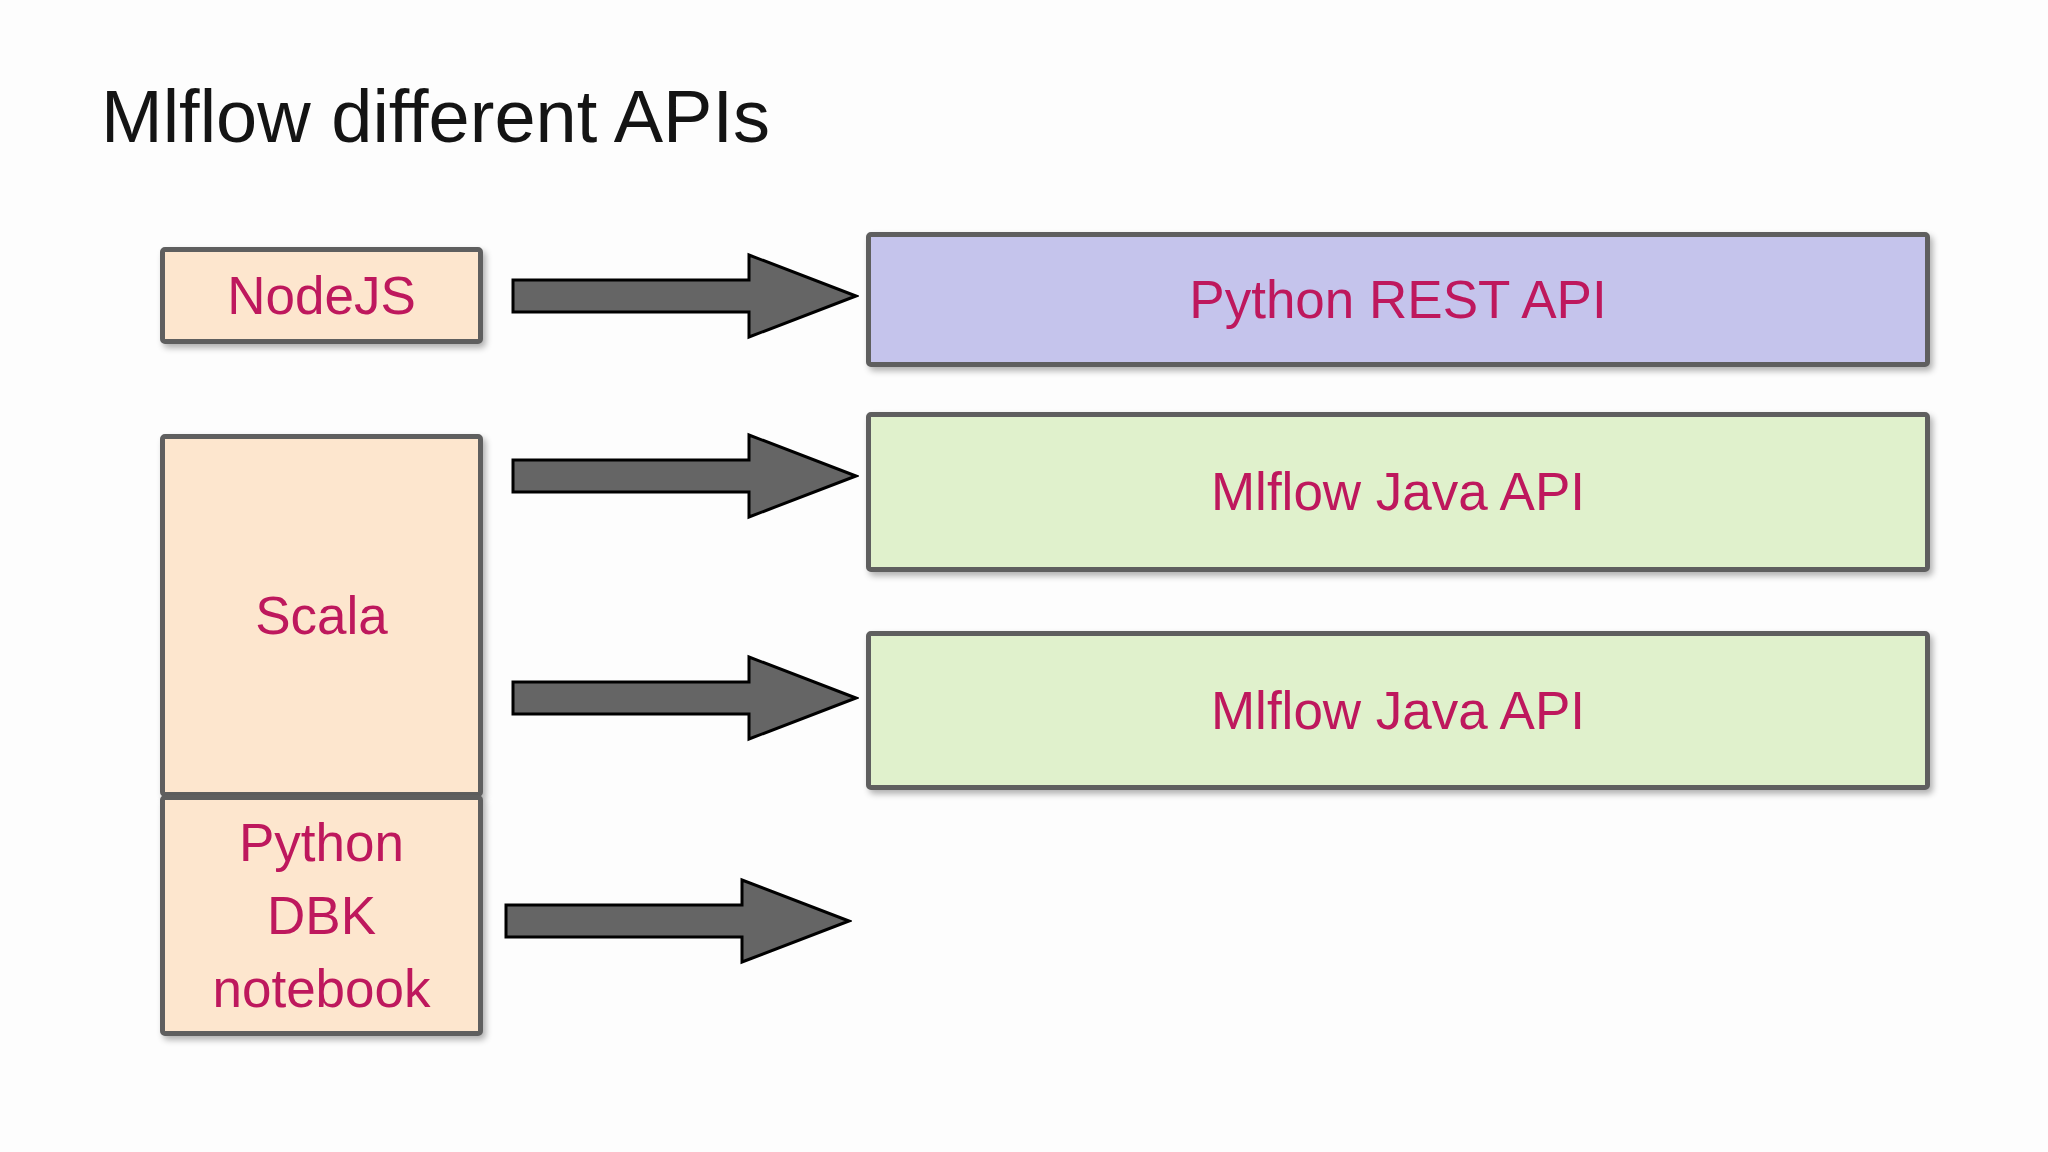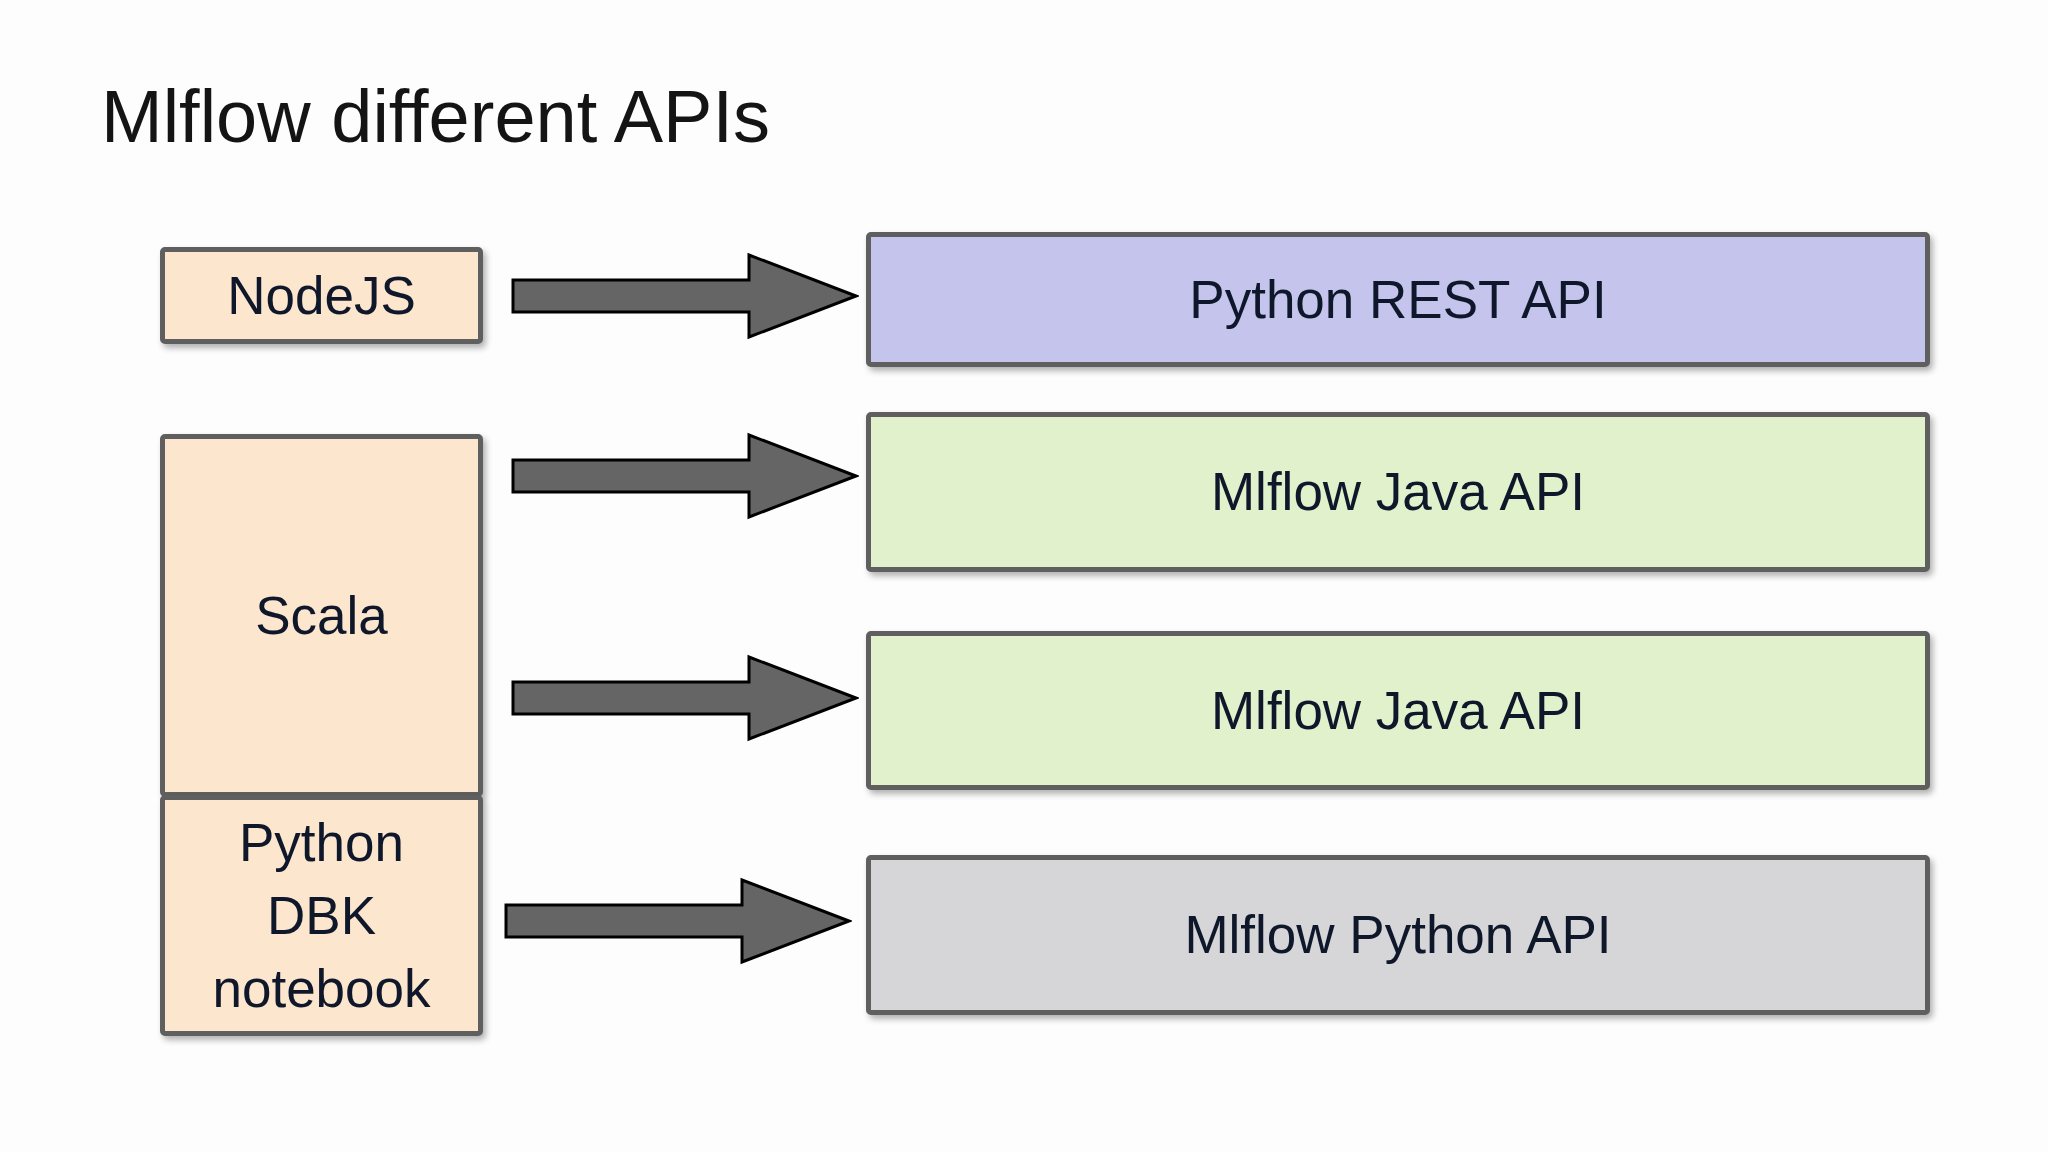--- a/index.html
+++ b/index.html
@@ -33,21 +33,21 @@
     border-radius: 5px;
     box-shadow: 3px 4px 6px rgba(0,0,0,0.30);
     display: flex;
     align-items: center;
     justify-content: center;
     text-align: center;
   }
   .box .label {
     font-size: 53px;
     line-height: 1.38;
-    color: #0f172a;
+    color: #be185d;
     white-space: pre-line;
   }
   
   .c1 { left: 160px; top: 247px; width: 323px; height: 97px;  }
   .c2 { left: 160px; top: 387px; width: 323px; height: 363px; }
   .c3 { left: 160px; top: 795px; width: 323px; height: 241px; }
   
   .p1 { left: 866px; top: 232px; width: 1064px; height: 135px; }
   .p2 { left: 866px; top: 412px; width: 1064px; height: 160px; }
   .p3 { left: 866px; top: 631px; width: 1064px; height: 159px; }
@@ -103,17 +103,14 @@
 
   <div class="box api p1" style="background: rgb(197, 196, 236);">
     <span class="label">Python REST API</span>
   </div>
   <div class="box api p2" style="background: rgb(224, 241, 204);">
     <span class="label">Mlflow Java API</span>
   </div>
   <div class="box api p3" style="background: rgb(224, 241, 204);">
     <span class="label">Mlflow Java API</span>
   </div>
-  <div class="box api p4" style="background: rgb(214, 213, 216);">
-    <span class="label">Mlflow Python API</span>
-  </div>
 
 </div>
 
 </body></html>

